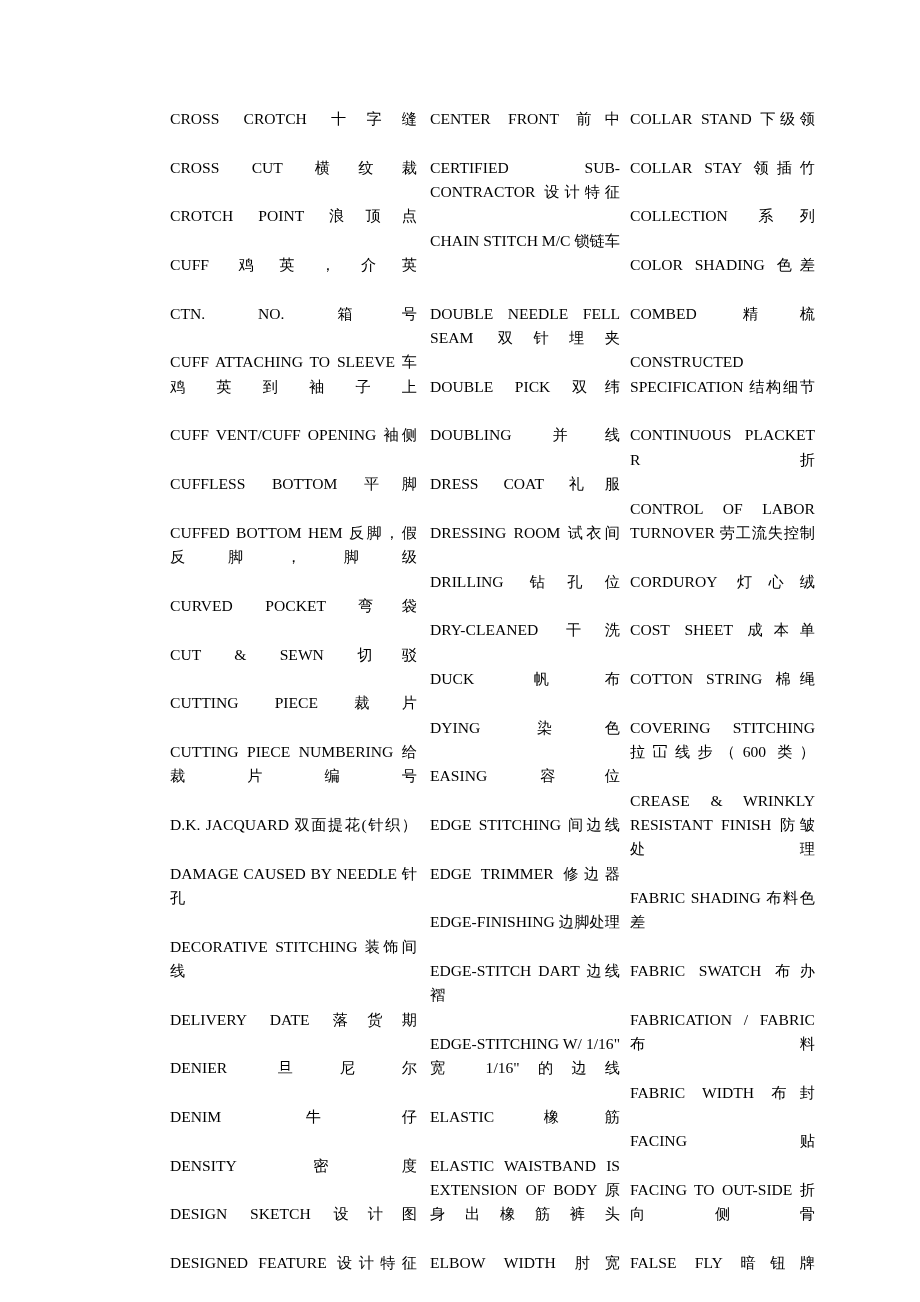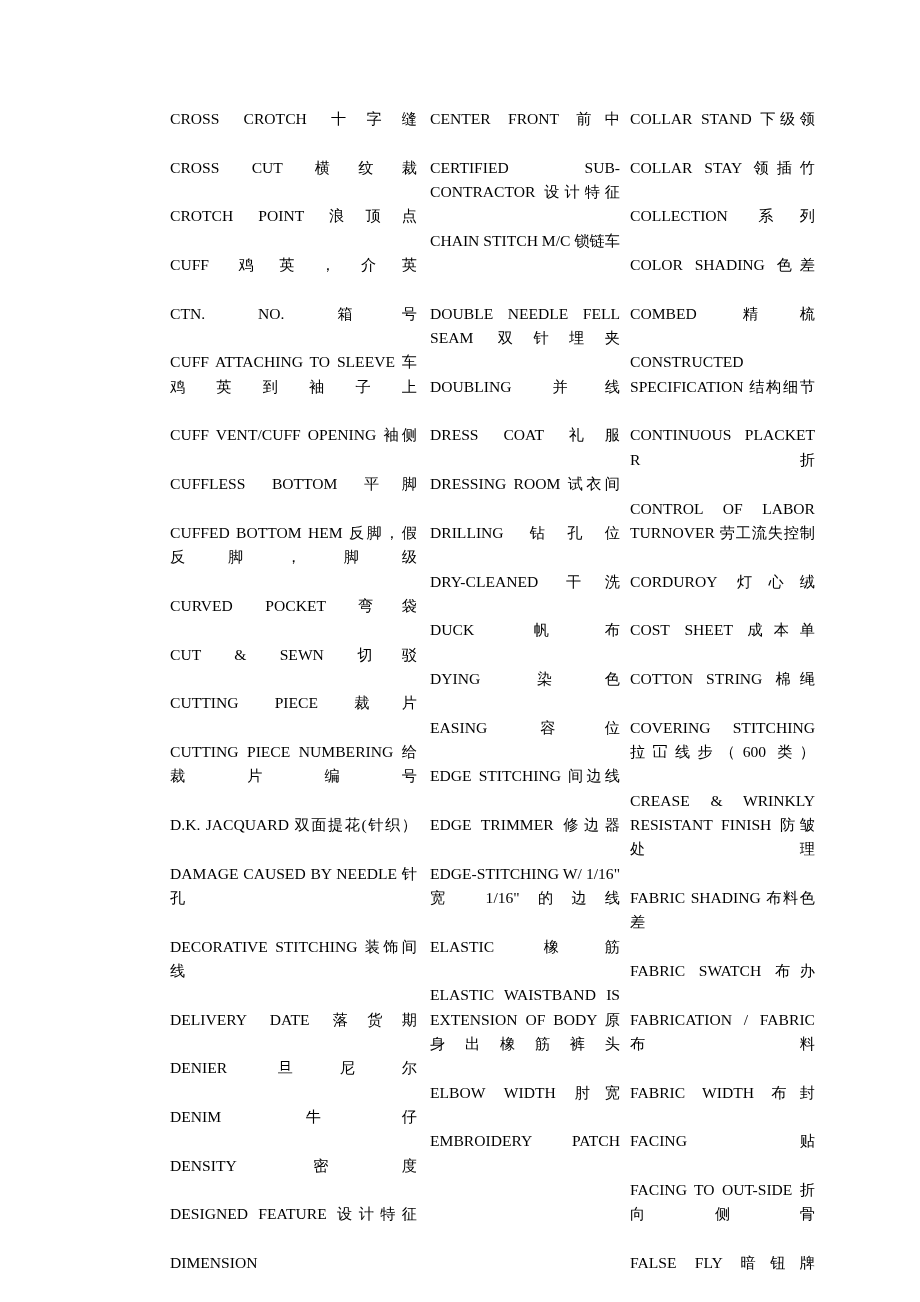--- a/index.html
+++ b/index.html
@@ -86,39 +86,43 @@
         <p class="entry">CUT &amp; SEWN <span class="cn">切驳</span></p>
         <p class="entry">CUTTING PIECE <span class="cn">裁片</span></p>
         <p class="entry">CUTTING PIECE NUMBERING <span class="cn">给裁片编号</span></p>
         <p class="entry">D.K. JACQUARD <span class="cn">双面提花</span>(<span class="cn">针织）</span></p>
         <p class="entry">DAMAGE CAUSED BY NEEDLE <span class="cn">针孔</span></p>
         <p class="entry">DECORATIVE STITCHING <span class="cn">装饰间线</span></p>
         <p class="entry">DELIVERY DATE <span class="cn">落货期</span></p>
         <p class="entry">DENIER <span class="cn">旦尼尔</span></p>
         <p class="entry">DENIM <span class="cn">牛仔</span></p>
         <p class="entry">DENSITY <span class="cn">密度</span></p>
+        <p class="entry">DESIGN SKETCH <span class="cn">设计图</span></p>
         <p class="entry">DESIGNED FEATURE <span class="cn">设计特征</span></p>
         <p class="entry">DIMENSION </p>
       </div>
     <div class="col" id="col-2">
         <p class="entry">CENTER FRONT <span class="cn">前中</span></p>
         <p class="entry">CERTIFIED SUB-CONTRACTOR <span class="cn">设计特征</span></p>
         <p class="entry">CHAIN STITCH M/C <span class="cn">锁链车</span></p>
         <p class="blank-entry"></p>
         <p class="entry">DOUBLE NEEDLE FELL SEAM <span class="cn">双针埋夹</span></p>
+        <p class="entry">DOUBLE PICK <span class="cn">双纬</span></p>
         <p class="entry">DOUBLING <span class="cn">并线</span></p>
         <p class="entry">DRESS COAT <span class="cn">礼服</span></p>
         <p class="entry">DRESSING ROOM <span class="cn">试衣间</span></p>
         <p class="entry">DRILLING <span class="cn">钻孔位</span></p>
         <p class="entry">DRY-CLEANED <span class="cn">干洗</span></p>
         <p class="entry">DUCK <span class="cn">帆布</span></p>
         <p class="entry">DYING <span class="cn">染色</span></p>
         <p class="entry">EASING <span class="cn">容位</span></p>
         <p class="entry">EDGE STITCHING <span class="cn">间边线</span></p>
         <p class="entry">EDGE TRIMMER <span class="cn">修边器</span></p>
+        <p class="entry">EDGE-FINISHING <span class="cn">边脚处理</span></p>
+        <p class="entry">EDGE-STITCH DART <span class="cn">边线褶</span></p>
         <p class="entry">EDGE-STITCHING W/ 1/16" <span class="cn">宽</span> 1/16"<span class="cn">的边线</span></p>
         <p class="entry">ELASTIC <span class="cn">橡筋</span></p>
         <p class="entry">ELASTIC WAISTBAND IS EXTENSION OF BODY <span class="cn">原身出橡筋裤头</span></p>
         <p class="entry">ELBOW WIDTH <span class="cn">肘宽</span></p>
         <p class="entry">EMBROIDERY PATCH </p>
       </div>
     <div class="col" id="col-3">
         <p class="entry">COLLAR STAND <span class="cn">下级领</span></p>
         <p class="entry">COLLAR STAY <span class="cn">领插竹</span></p>
         <p class="entry">COLLECTION <span class="cn">系列</span></p>

